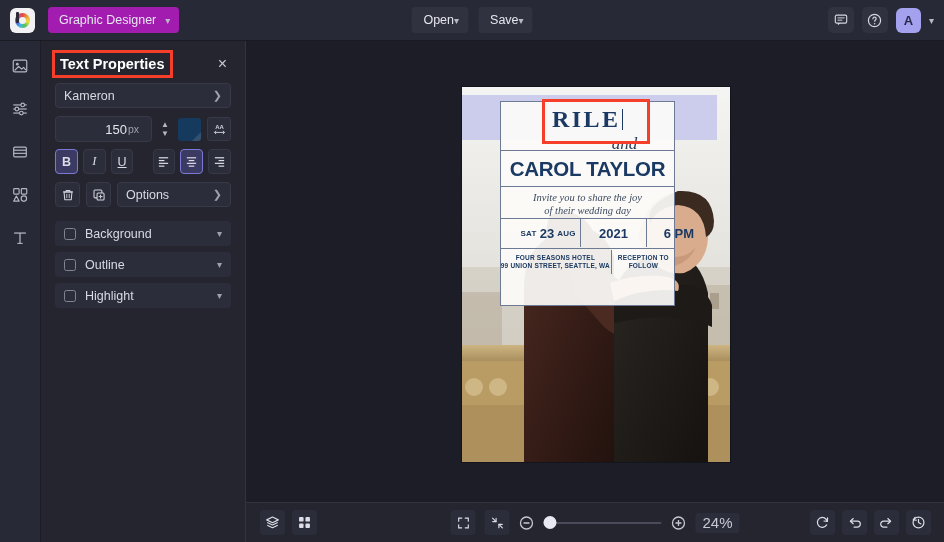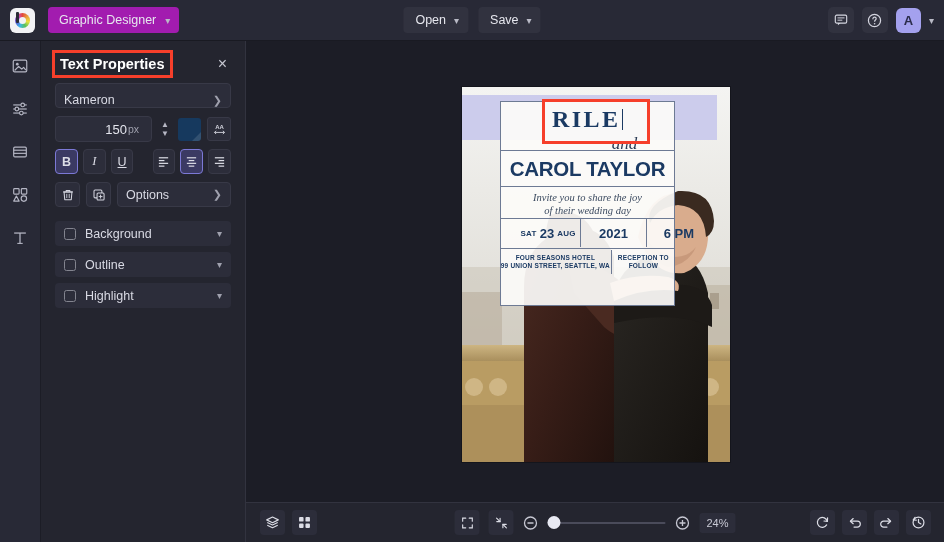--- a/index.html
+++ b/index.html
@@ -41,21 +41,21 @@
     background: #a21caf; border-radius: 4px;
     display: flex; align-items: center; gap: 9px;
     color: #e6e7ee; font-size: 12.5px; cursor: pointer;
   }
   .center-btns {
     position: absolute; left: 50%; transform: translateX(-50%);
     display: flex; gap: 10px;
   }
   .pill {
     height: 26px; padding: 0 9px 0 12px; background: #31323f; border-radius: 4px;
-    display: flex; align-items: center; gap: 8px;
+    display: flex; align-items: center; 
     color: #e6e7ee; font-size: 12.5px; cursor: pointer;
   }
   .right-btns {
     position: absolute; right: 10px; display: flex; align-items: center; gap: 8px;
   }
   .icon-btn {
     width: 26px; height: 26px; border-radius: 5px; background: #31323f;
     display: flex; align-items: center; justify-content: center; cursor: pointer;
   }
   .avatar {
@@ -86,21 +86,21 @@
   .panel-title {
     color: #ffffff; font-size: 14.5px; font-weight: 700;
     padding: 3px 5px; position: relative;
   }
   .hl-box { outline: 3px solid #f63f2b; outline-offset: 0px; }
   .close-x { color: #c7c8d2; font-size: 16px; cursor: pointer; line-height: 1; padding: 2px 4px; }
 
   .row { padding: 0 14px; margin-bottom: 8px; }
   .field {
     height: 25px; background: #2c2d3a; border: 1px solid #383947; border-radius: 4px;
-    display: flex; align-items: flex-end; justify-content: space-between;
+    display: flex; align-items: center; justify-content: space-between;
     padding: 0 8px; color: #d9dae4; font-size: 12.5px; cursor: pointer; gap: 36px;
   }
   .chev-r { color: #9fa0ad; font-size: 11px; }
 
   .size-row { display: flex; gap: 6px; padding: 0 14px; margin-bottom: 7px; align-items: stretch; }
   .size-input {
     flex: 1; height: 26px; background: #2c2d3a; border: 1px solid #383947; border-radius: 4px;
     display: flex; align-items: center; justify-content: flex-end; padding: 0 12px;
     color: #e4e5ed; font-size: 13px; gap: 1px;
   }
@@ -250,21 +250,21 @@
     display: flex; align-items: center; justify-content: center; cursor: pointer;
   }
   .slider { position: relative; width: 118px; height: 14px; display: flex; align-items: center; cursor: pointer; }
   .track { width: 100%; height: 2px; background: #4a4b5a; border-radius: 2px; }
   .knob {
     position: absolute; left: 0px; width: 13px; height: 13px; border-radius: 50%;
     background: #e8e9f2; cursor: pointer;
   }
   .zoom-val {
     height: 20px; padding: 0 7px; border-radius: 3px; background: #2c2d3a;
-    display: flex; align-items: center; color: #c8c9d4; font-size: 11px; cursor: pointer;
+    display: flex; align-items: center; color: #c8c9d4; font-size: 15px; cursor: pointer;
   }
   .ico { display: block; }
 </style>
 </head>
 <body>
 
 <div id="app">
 
   <div class="topbar">
     <div class="logo">

